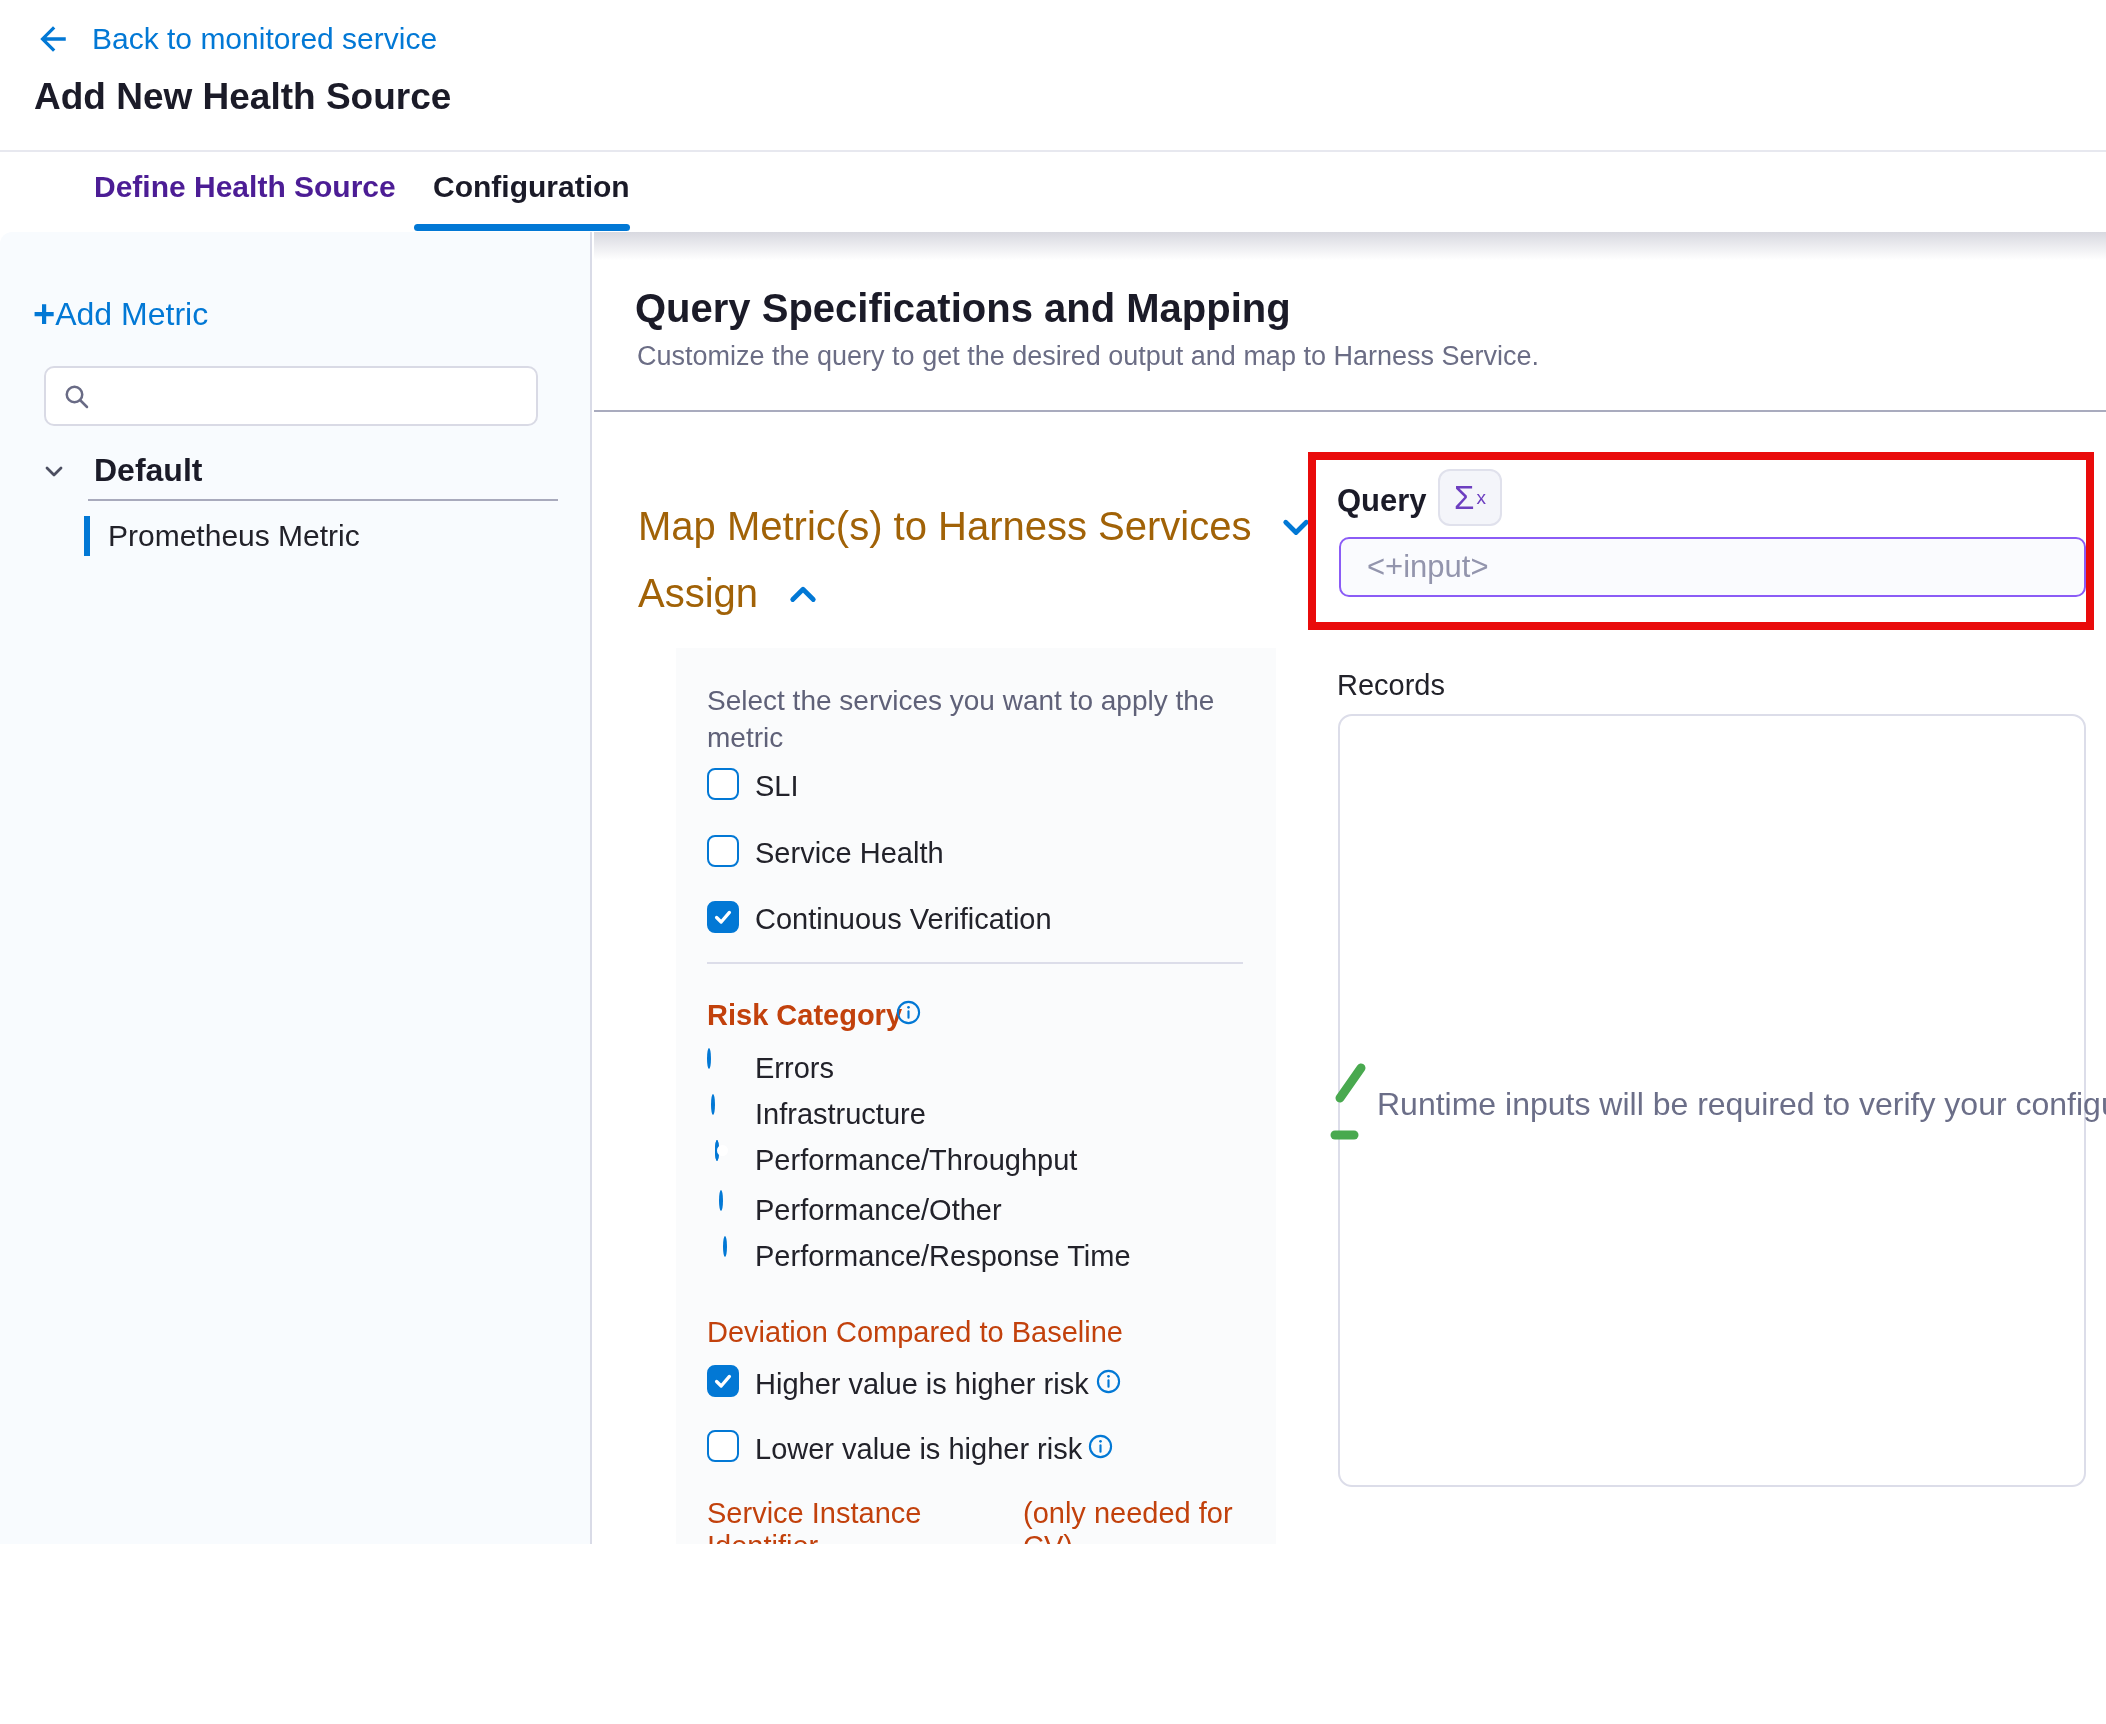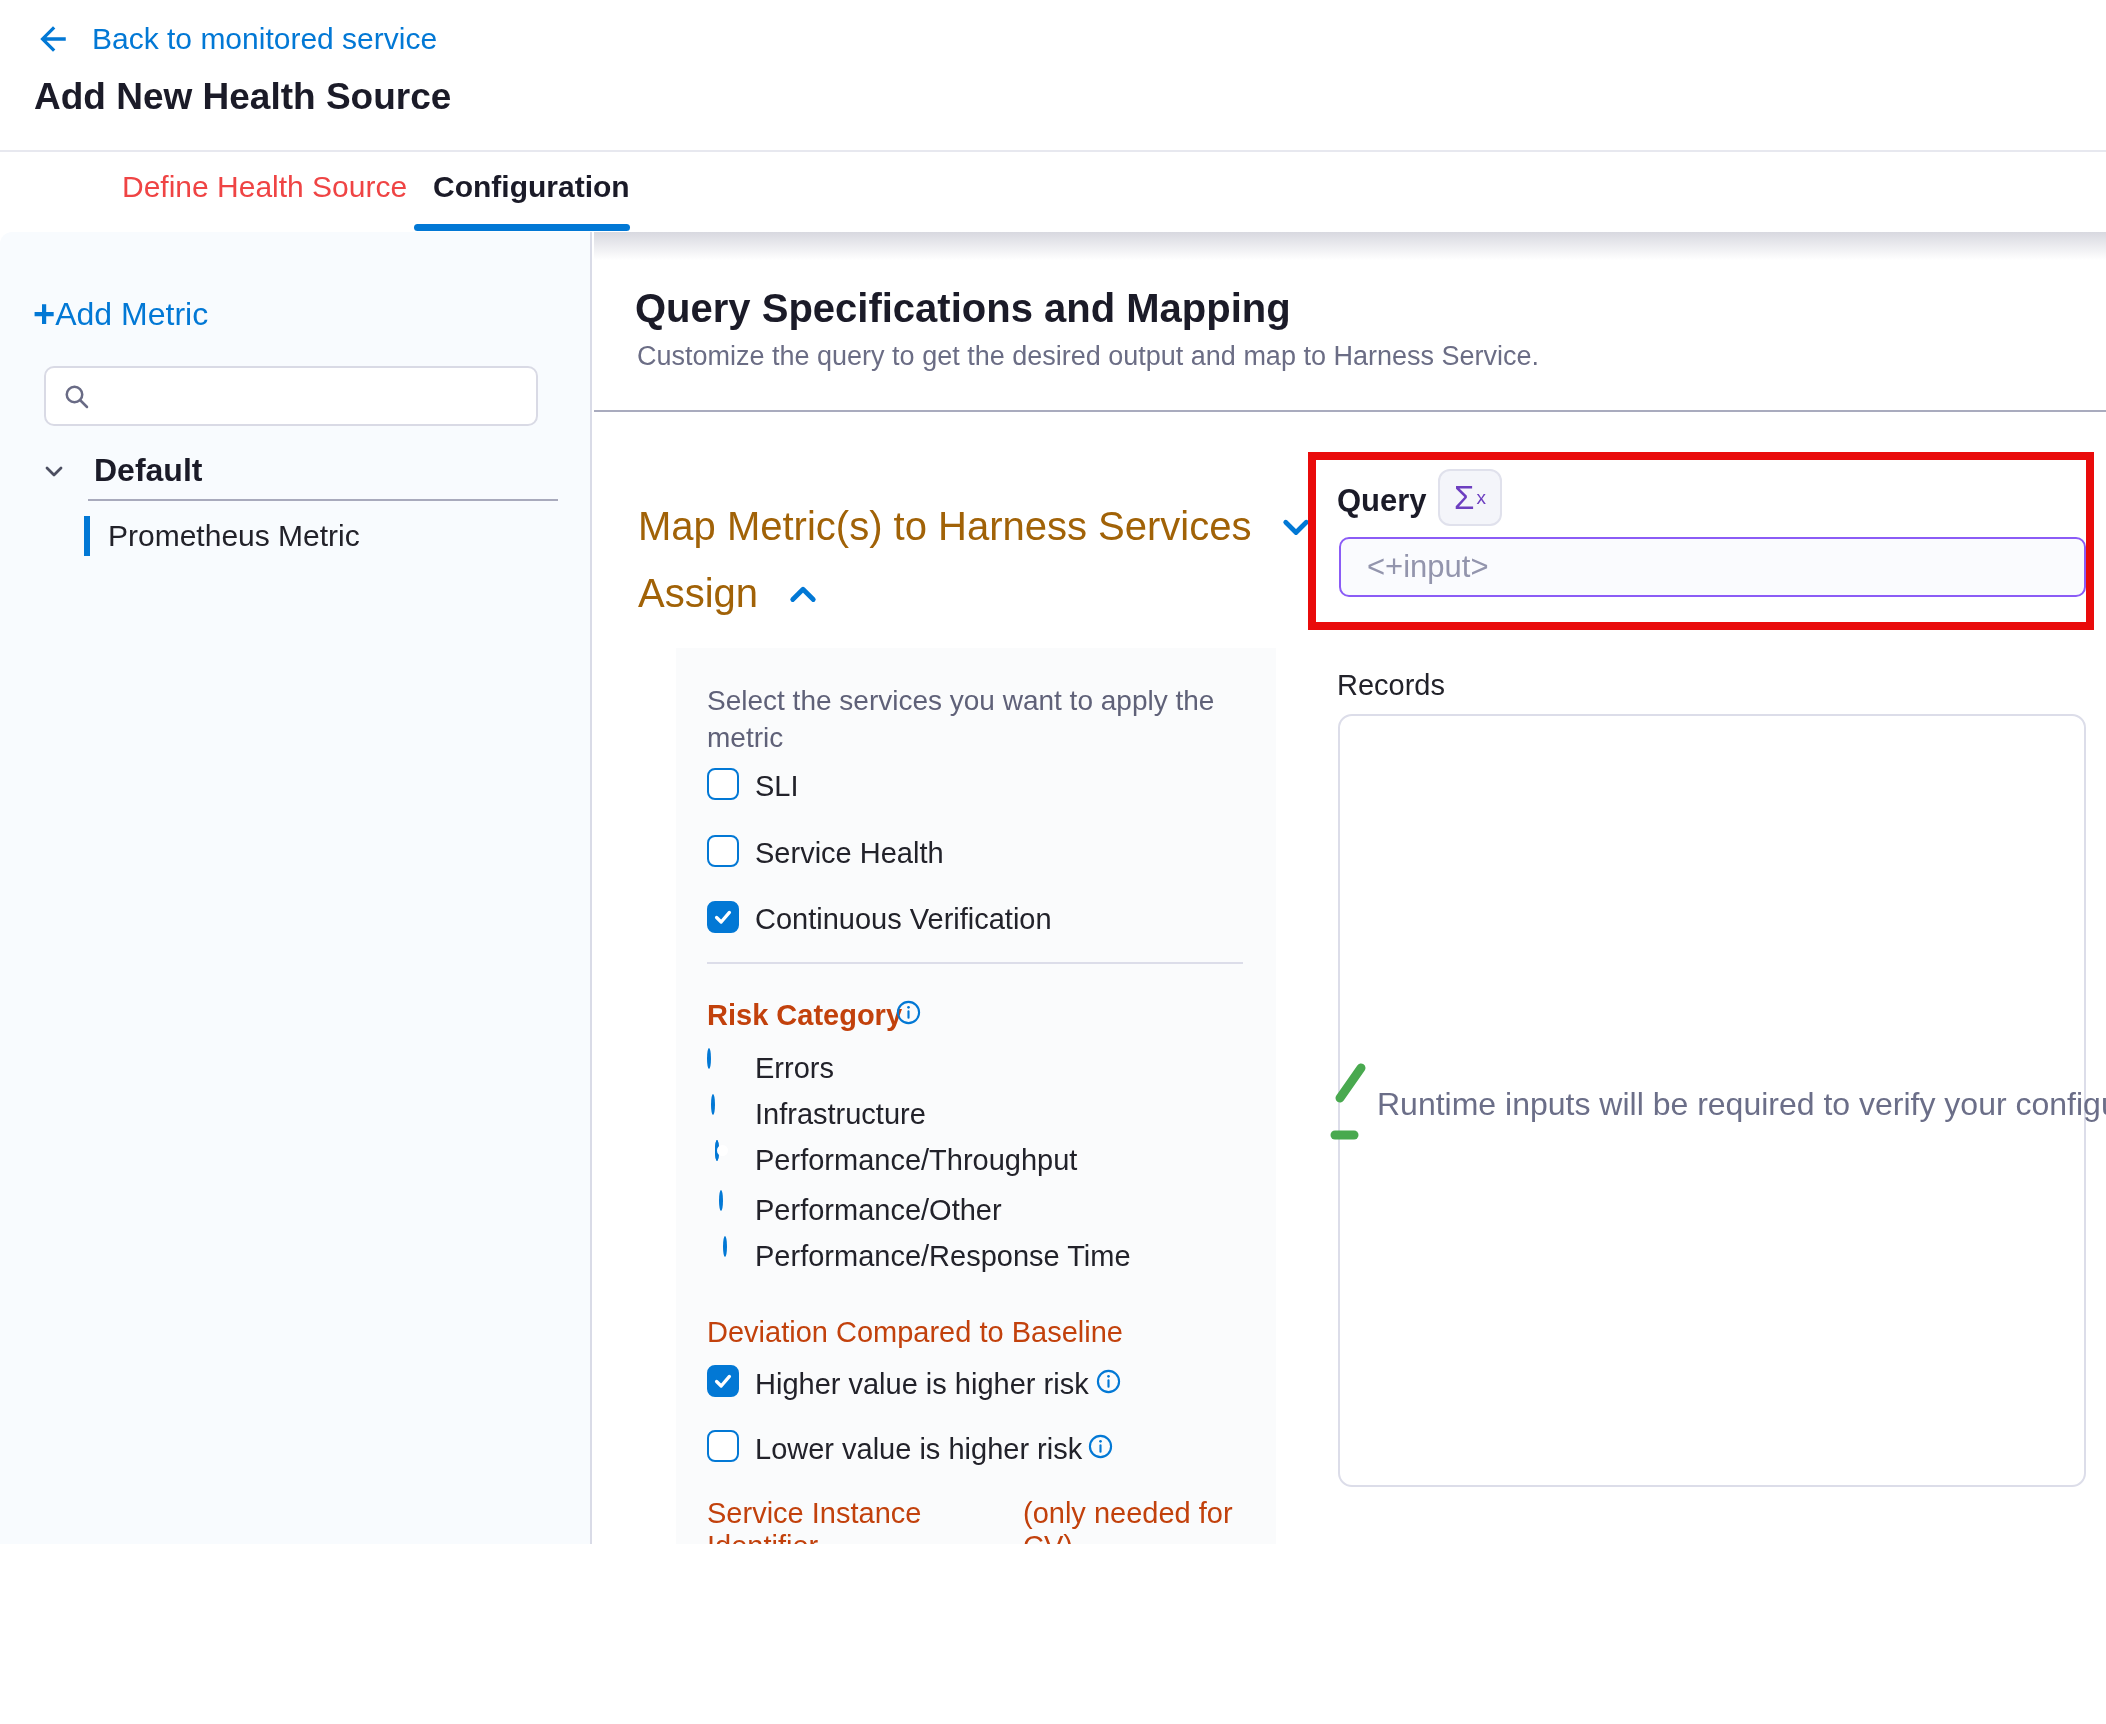--- a/index.html
+++ b/index.html
@@ -9,21 +9,21 @@
   .abs { position:absolute; }
   .pointer { cursor:pointer; }
 
   
   .back-link { display:flex; align-items:center; gap:22px; font-size:30px; color:#0278d5; }
   .page-title { font-size:37px; font-weight:700; color:#1b1b28; }
   .hdr-divider { left:0; top:150px; width:2106px; height:2px; background:#e7e8ef; }
 
   
   .tab { font-size:30px; line-height:34px; }
-  .tab.inactive { color:#ef4444; font-weight:400;margin-left:28px; }
+  .tab.inactive { color:#4c1d95; font-weight:700; }
   .tab.active { color:#1b1b28; font-weight:700; }
   .tab-underline { left:414px; top:224px; width:216px; height:7px; background:#0278d5; border-radius:4px; }
 
   
   .sidebar { left:0; top:232px; width:592px; height:1492px; background:#f8fbfe;
              border-right:2px solid #d9dbe7; border-top-left-radius:12px; }
   .add-metric { left:33px; top:296px; display:flex; align-items:center; color:#0278d5; }
   .add-metric .plus { font-size:38px; font-weight:600; line-height:36px; }
   .add-metric .lbl { font-size:32px; line-height:36px; }
   .search-box { left:44px; top:366px; width:494px; height:60px; background:#fff;

